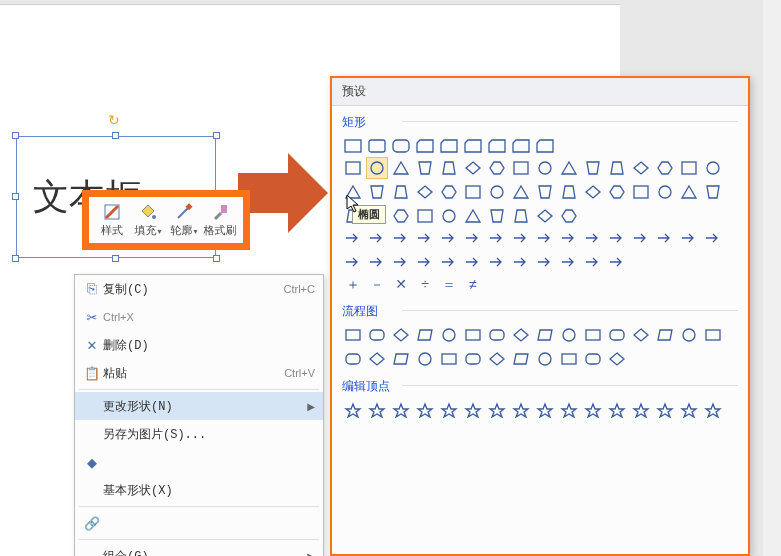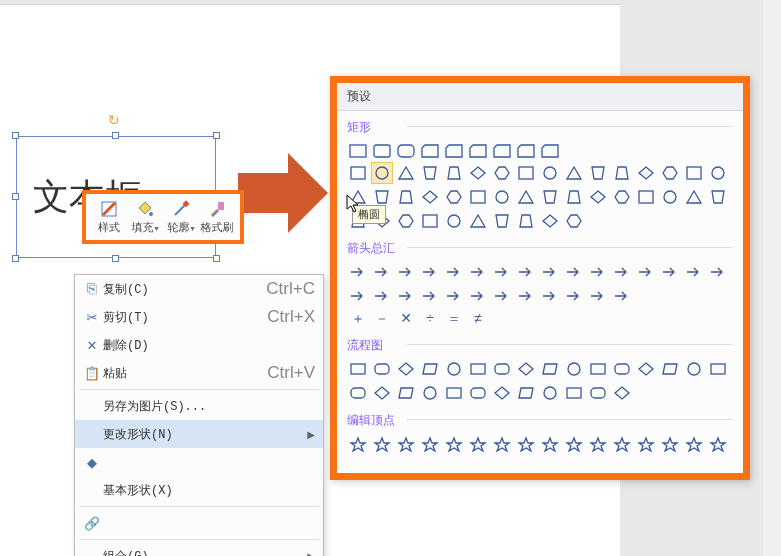--- a/index.html
+++ b/index.html
@@ -8,41 +8,41 @@
   .scroll-area { position: absolute; right: 0; top: 0; width: 18px; height: 556px; background: #f0f0f0; }
 
   .textbox { position: absolute; left: 12px; top: 132px; width: 208px; height: 130px; }
   .textbox-inner { position: absolute; left: 4px; top: 4px; right: 4px; bottom: 4px; border: 1px solid #6b8cc7; background: #fff; display: flex; align-items: center; padding-left: 16px; font-size: 36px; color: #333; }
   .handle { position: absolute; width: 7px; height: 7px; background: #fff; border: 1px solid #5a7db5; }
   .h-tl { left: 0; top: 0; } .h-tm { left: 50%; top: 0; margin-left: -4px; } .h-tr { right: 0; top: 0; }
   .h-ml { left: 0; top: 50%; margin-top: -4px; } .h-mr { right: 0; top: 50%; margin-top: -4px; }
   .h-bl { left: 0; bottom: 0; } .h-bm { left: 50%; bottom: 0; margin-left: -4px; } .h-br { right: 0; bottom: 0; }
   .rotate { position: absolute; left: 50%; top: -20px; margin-left: -8px; width: 16px; height: 16px; color: #e8a43c; font-size: 14px; }
 
-  .mini-toolbar { position: absolute; left: 82px; top: 190px; background: #fcfcfc; border: 4px solid #f97316; padding: 4px 6px; display: flex; gap: 2px; z-index: 2; }
+  .mini-toolbar { position: absolute; left: 82px; top: 190px; background: #fcfcfc; border: 7px solid #f97316; padding: 4px 6px; display: flex; gap: 2px; z-index: 2; }
   .mini-btn { width: 34px; text-align: center; font-size: 11px; color: #444; cursor: pointer; }
   .mini-btn .ico { height: 22px; display: flex; align-items: center; justify-content: center; }
   .mini-btn .lbl { line-height: 14px; }
   .drop::after { content: "▾"; font-size: 8px; margin-left: 1px; color: #666; }
 
   .arrow { position: absolute; left: 238px; top: 148px; color: #d05a2e; }
 
   .context-menu { position: absolute; left: 74px; top: 274px; width: 250px; background: #fcfcfc; border: 1px solid #bcbcbc; box-shadow: 2px 2px 6px rgba(0,0,0,.15); z-index: 3; }
   .menu-item { display: flex; align-items: center; height: 28px; font-size: 12px; color: #333; padding: 0 8px 0 6px; cursor: pointer; }
   .menu-item:hover, .menu-item.hi { background: #d6e5f5; }
   .menu-item .mi-ico { width: 22px; display: flex; justify-content: center; color: #4a6ea8; font-size: 13px; }
   .menu-item .mi-txt { flex: 1; font-family: Liberation Mono, monospace; }
-  .menu-item .mi-sc { color: #888; font-size: 17px; text-align: center; }
+  .menu-item .mi-sc { color: #888; font-size: 11px; text-align: center; }
   .menu-item .mi-ar { color: #666; font-size: 10px; }
   .menu-sep { height: 1px; background: #e0e0e0; margin: 2px 4px; }
 
-  .shape-panel { position: absolute; left: 330px; top: 76px; width: 420px; height: 404px; background: #fcfcfc; border: 7px solid #f97316; box-shadow: 2px 2px 8px rgba(0,0,0,.2); z-index: 4; overflow: hidden; }
+  .shape-panel { position: absolute; left: 330px; top: 76px; width: 420px; height: 480px; background: #fcfcfc; border: 2px solid #f97316; box-shadow: 2px 2px 8px rgba(0,0,0,.2); z-index: 4; overflow: hidden; }
   .sp-header { background: #eef0f3; border-bottom: 1px solid #d8d8d8; padding: 5px 10px; font-size: 12px; color: #444; }
   .sp-body { padding: 0 10px 10px 10px; overflow: hidden; }
-  .sp-cat { font-size: 12px; color: #8b5cf6; padding: 8px 0 4px 0; position: relative; }
+  .sp-cat { font-size: 12px; color: #1d4ed8; padding: 8px 0 4px 0; position: relative; }
   .sp-cat::after { content: ""; position: absolute; left: 60px; right: 0; top: 50%; height: 1px; background: #e0e0e0; }
   .sp-grid { display: flex; flex-wrap: wrap; gap: 2px; }
   .shp { width: 22px; height: 22px; display: flex; align-items: center; justify-content: center; cursor: pointer; border: 1px solid transparent; }
   .shp:hover, .shp.hi { background: #fde9b8; border: 1px solid #e8c46a; }
   .shp svg { display: block; }
   .tooltip { position: absolute; background: #ffffe1; border: 1px solid #999; font-size: 11px; padding: 1px 5px; color: #333; z-index: 5; }
   .cursor { position: absolute; z-index: 6; }
 </style>
 </head>
 <body>
@@ -107,41 +107,40 @@
 </svg>
 
 <div class="context-menu" id="context-menu">
     <div class="menu-item">
       <span class="mi-ico">⎘</span>
       <span class="mi-txt">复制(C)</span>
       <span class="mi-sc">Ctrl+C</span>
     </div>
     <div class="menu-item">
       <span class="mi-ico">✂</span>
-      <span class="mi-txt">剪切(T)</span>
       <span class="mi-sc">Ctrl+X</span>
     </div>
     <div class="menu-item">
       <span class="mi-ico">✕</span>
       <span class="mi-txt">删除(D)</span>
     </div>
     <div class="menu-item">
       <span class="mi-ico">📋</span>
       <span class="mi-txt">粘贴</span>
       <span class="mi-sc">Ctrl+V</span>
     </div>
     <div class="menu-sep"></div>
-    <div class="menu-item">
-      <span class="mi-ico"></span>
-      <span class="mi-txt">另存为图片(S)...</span>
-    </div>
     <div class="menu-item hi">
       <span class="mi-ico"></span>
       <span class="mi-txt">更改形状(N)</span>
       <span class="mi-ar">▶</span>
+    </div>
+    <div class="menu-item">
+      <span class="mi-ico"></span>
+      <span class="mi-txt">另存为图片(S)...</span>
     </div>
     <div class="menu-item">
       <span class="mi-ico">◆</span>
     </div>
     <div class="menu-item">
       <span class="mi-ico"></span>
       <span class="mi-txt">基本形状(X)</span>
     </div>
     <div class="menu-sep"></div>
     <div class="menu-item">
@@ -411,21 +410,20 @@
           <svg width="18" height="16">
             <path d="M9 2 L16 8 L9 14 L2 8 Z" stroke="#3a5a9a" fill="none" stroke-width="1.3"></path>
           </svg>
         </div>
         <div class="shp">
           <svg width="18" height="16">
             <path d="M6 2 L12 2 L16 8 L12 14 L6 14 L2 8 Z" stroke="#3a5a9a" fill="none" stroke-width="1.3"></path>
           </svg>
         </div>
       </div>
-      <div class="sp-cat">箭头总汇</div>
       <div class="sp-grid">
         <div class="shp">
           <svg width="18" height="14">
             <path d="M2 7 L12 7 M9 3 L13 7 L9 11" stroke="#3a5a9a" fill="none" stroke-width="1.3"></path>
           </svg>
         </div>
         <div class="shp">
           <svg width="18" height="14">
             <path d="M2 7 L12 7 M9 3 L13 7 L9 11" stroke="#3a5a9a" fill="none" stroke-width="1.3"></path>
           </svg>
@@ -815,17 +813,17 @@
         </div>
         <div class="shp">
           <svg width="18" height="16">
             <path d="M9 2 L11 7 L16 7 L12 10 L14 15 L9 12 L4 15 L6 10 L2 7 L7 7 Z" stroke="#3a5a9a" fill="none" stroke-width="1.3"></path>
           </svg>
         </div>
       </div>
     </div>
 </div>
 
-<div class="tooltip" style="left:352px; top:205px;">椭圆</div>
+<div class="tooltip" style="left:352px; top:205px;font-weight:bold;">椭圆</div>
 
 <svg class="cursor" style="left:346px; top:194px;" width="16" height="20" viewBox="0 0 16 20">
   <path d="M1 1 L1 15 L5 12 L8 18 L10 17 L7 11 L12 11 Z" fill="#fff" stroke="#000" stroke-width="1"></path>
 </svg>
 
 </body></html>

